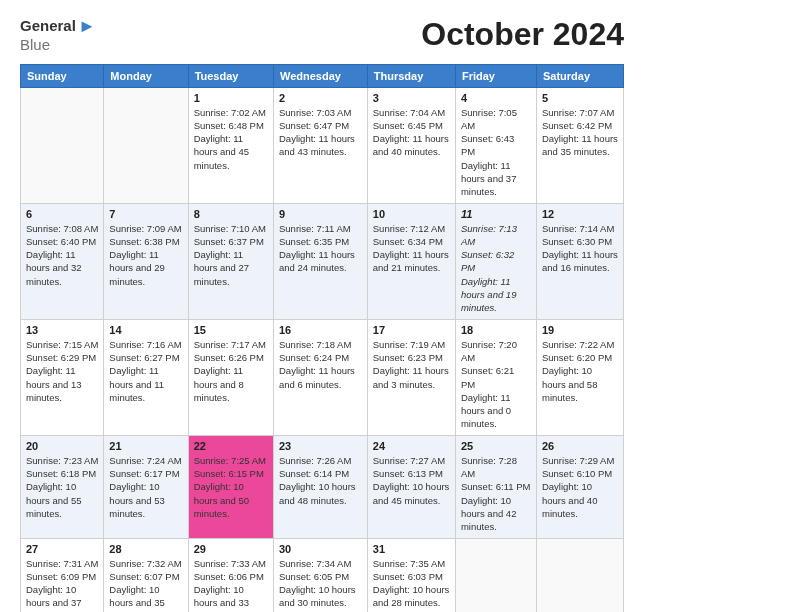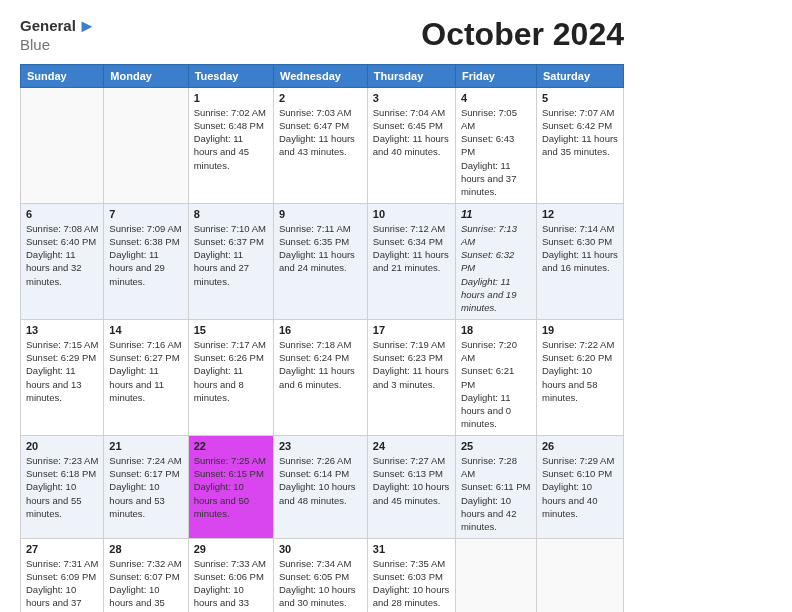--- a/index.html
+++ b/index.html
@@ -215,21 +215,21 @@
         </tr>
         <tr style="background: rgb(238, 242, 249);">
           <td style="background: rgb(238, 242, 249);">
             <span class="day-number">20</span>
             <div class="day-info">Sunrise: 7:23 AM<br>Sunset: 6:18 PM<br>Daylight: 10 hours and 55 minutes.</div>
           </td>
           <td style="background: rgb(238, 242, 249);">
             <span class="day-number">21</span>
             <div class="day-info">Sunrise: 7:24 AM<br>Sunset: 6:17 PM<br>Daylight: 10 hours and 53 minutes.</div>
           </td>
-          <td style="background: #d946ef;">
+          <td style="background: #ec4899;">
             <span class="day-number">22</span>
             <div class="day-info">Sunrise: 7:25 AM<br>Sunset: 6:15 PM<br>Daylight: 10 hours and 50 minutes.</div>
           </td>
           <td style="background: rgb(238, 242, 249); margin-left: 44px;">
             <span class="day-number">23</span>
             <div class="day-info">Sunrise: 7:26 AM<br>Sunset: 6:14 PM<br>Daylight: 10 hours and 48 minutes.</div>
           </td>
           <td style="background: rgb(238, 242, 249);">
             <span class="day-number">24</span>
             <div class="day-info">Sunrise: 7:27 AM<br>Sunset: 6:13 PM<br>Daylight: 10 hours and 45 minutes.</div>

